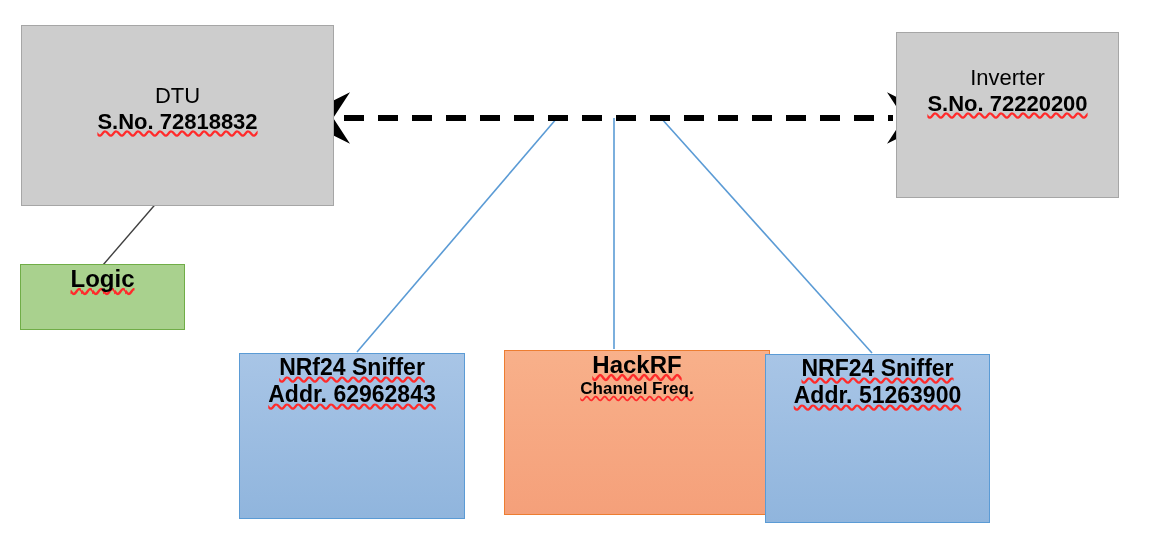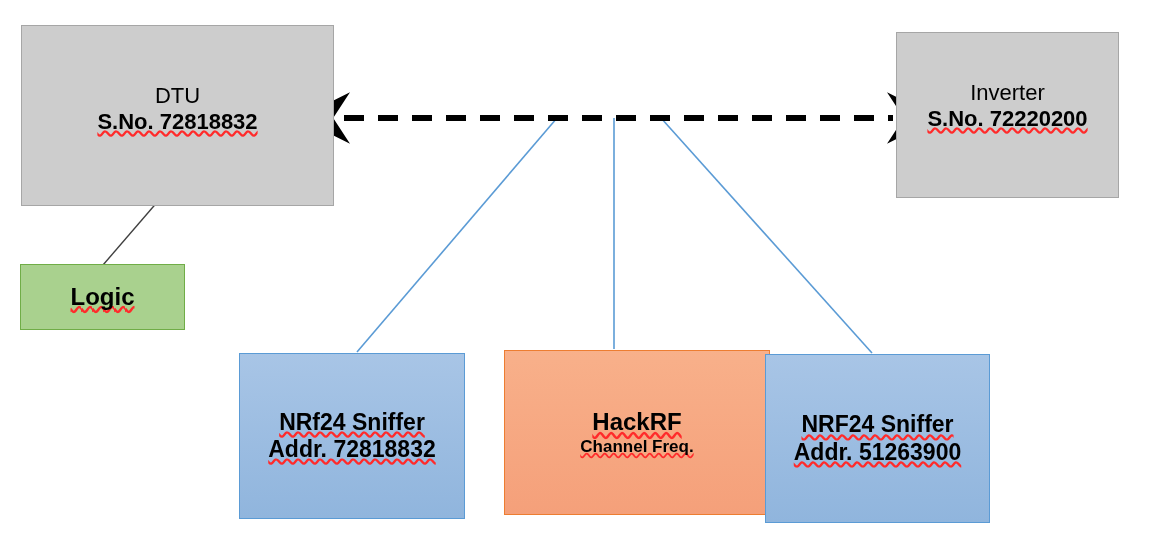--- a/index.html
+++ b/index.html
@@ -16,40 +16,40 @@
     height: 543px;
     background: #ffffff;
     overflow: hidden;
   }
   .box {
     position: absolute;
     box-sizing: border-box;
     display: flex;
     flex-direction: column;
     align-items: center;
-    justify-content: center;
+    justify-content: flex-start;
     text-align: center;
     line-height: 1.18;
   }
   
   .gray-box {
     background: #cdcdcd;
     border: 1px solid #a6a6a6;
     color: #000000;
     font-size: 22px;
   }
   #dtu-box {
     left: 21px; top: 25px; width: 313px; height: 181px;
     justify-content: flex-start;
     padding-top: 57px;
   }
   #inverter-box {
     left: 896px; top: 32px; width: 223px; height: 166px;
     justify-content: flex-start;
-    padding-top: 47px;
+    padding-top: 32px;
   }
   
   .black-box {
     position: absolute;
     box-sizing: border-box;
     background: #000000;
     color: #ffffff;
     font-size: 24px;
     display: flex;
     align-items: center;
@@ -143,21 +143,21 @@
     <span class="line sp">Logic</span>
   </div>
 
   <div class="box gray-box" id="inverter-box">
     <span class="line">Inverter</span>
     <span class="line sp">S.No. 72220200</span>
   </div>
 
   <div class="box blue-box" id="sniffer-left">
     <span class="line sp">NRf24 Sniffer</span>
-    <span class="line sp">Addr. 72818832</span>
+    <span class="line sp">Addr. 62962843</span>
   </div>
 
   <div class="box" id="hackrf-box">
     <span class="line hackrf-title sp">HackRF</span>
     <span class="line hackrf-sub sp">Channel Freq.</span>
   </div>
 
   <div class="box blue-box" id="sniffer-right">
     <span class="line sp">NRF24 Sniffer</span>
     <span class="line sp">Addr. 51263900</span>

